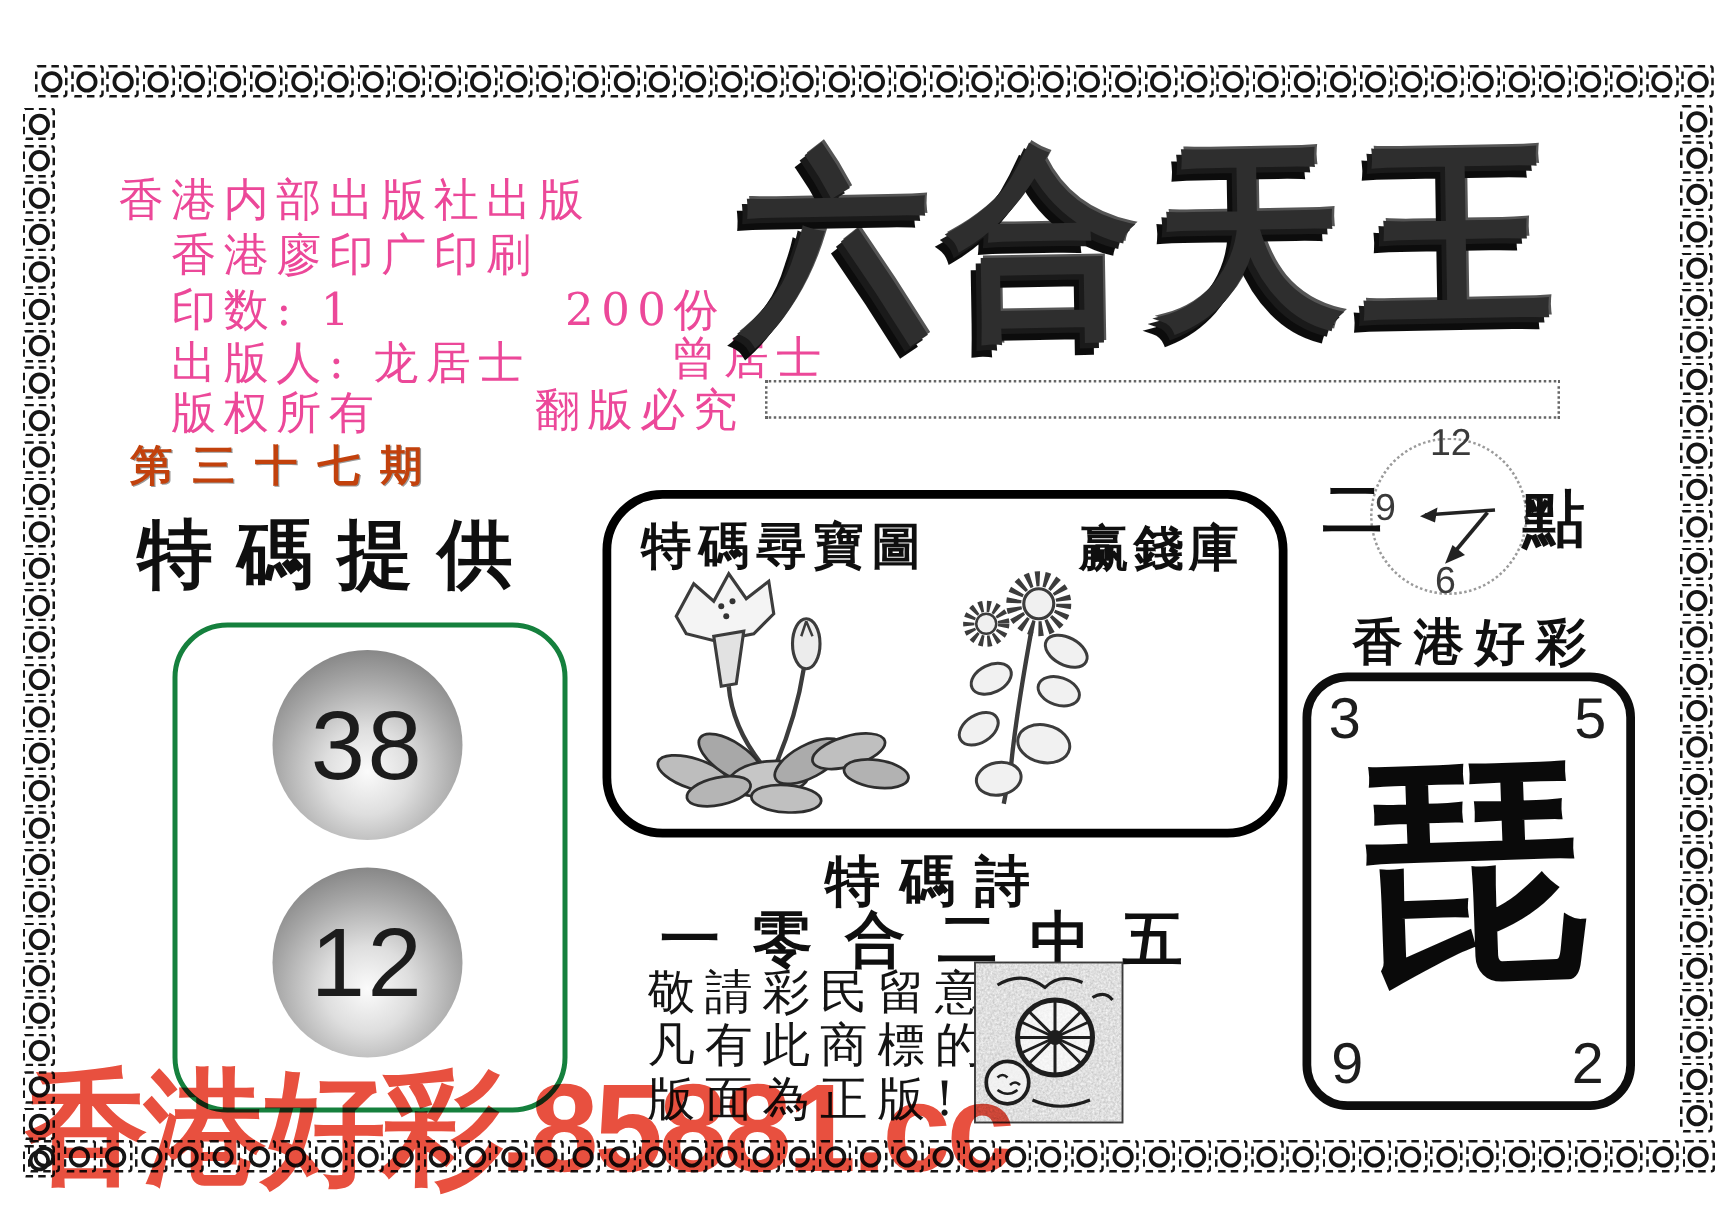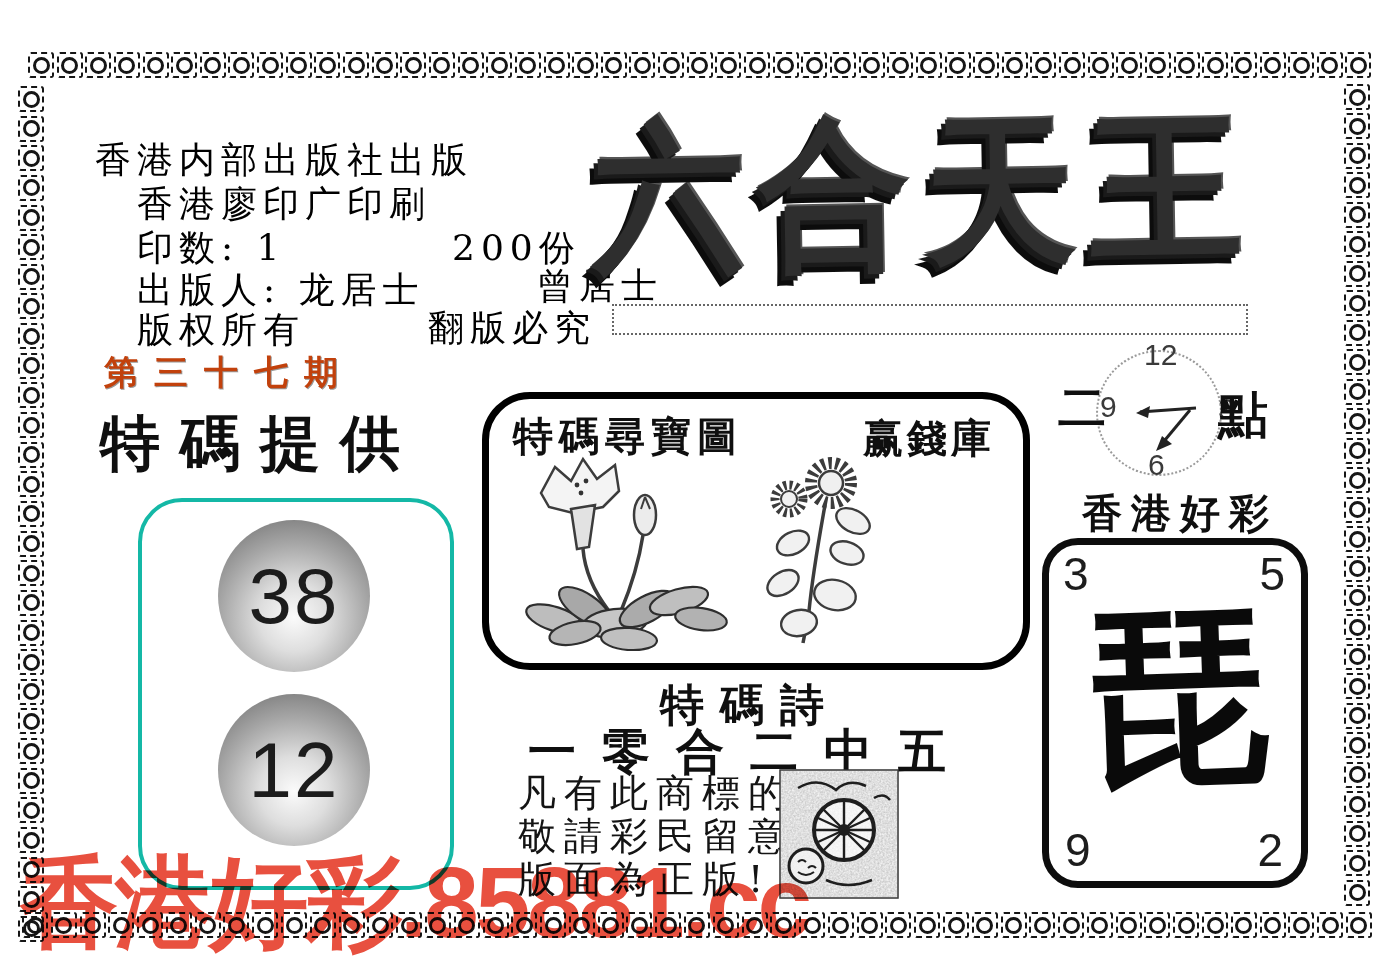--- a/index.html
+++ b/index.html
@@ -9,41 +9,41 @@
   
   .border-strip{position:absolute;display:flex;justify-content:space-between;z-index:5;}
   .border-strip.h{flex-direction:row;}
   .border-strip.v{flex-direction:column;}
   .rosette{width:22px;height:22px;flex:0 0 auto;border:2px dashed #161616;border-radius:3px;
            display:flex;align-items:center;justify-content:center;box-sizing:content-box;}
   .rosette::before{content:"";width:11px;height:11px;border:3px solid #161616;border-radius:50%;}
 
   
   .publine{position:absolute;font-family:"DejaVu Serif","Liberation Serif",serif;
-           font-size:36px;letter-spacing:6px;white-space:nowrap;color:#000000;}
+           font-size:36px;letter-spacing:6px;white-space:nowrap;color:#ec4899;}
 
   
   .masthead{position:absolute;left:592px;top:92px;font-size:152px;font-weight:900;
             letter-spacing:14px;white-space:nowrap;color:#2e2e2e;transform:scaleY(1.06) rotate(-1deg);
             text-shadow:-4px 4px 0 #1a1a1a,-8px 9px 0 #0c0c0c,2px -2px 0 #555;z-index:10;}
 
   .dotted-box{position:absolute;left:612px;top:304px;width:632px;height:27px;
               border:2px dotted #666;z-index:9;}
 
   .issue-label{position:absolute;left:104px;top:350px;font-family:"DejaVu Serif","Liberation Serif",serif;
                font-size:34px;font-weight:700;letter-spacing:16px;color:#c2410c;
                text-shadow:1px 1px 0 #999;}
 
   .calli{font-family:"DejaVu Serif","Liberation Serif",serif;font-weight:700;color:#0f0f0f;}
 
-  .special-heading{position:absolute;left:100px;top:404px;font-size:60px;letter-spacing:20px;white-space:nowrap;}
+  .special-heading{position:absolute;left:110px;top:404px;font-size:60px;letter-spacing:20px;white-space:nowrap;}
 
   
   .balls-box{position:absolute;left:138px;top:498px;width:308px;height:384px;
-             border:4px solid #14b8a6;border-radius:44px;z-index:10;}
+             border:4px solid #15803d;border-radius:44px;z-index:10;}
   .ball{position:absolute;left:76px;width:152px;height:152px;border-radius:50%;
         background:radial-gradient(circle at 50% 64%,#fbfbfb 0%,#dedede 28%,#a6a6a6 60%,#7d7d7d 85%,#8d8d8d 100%);
         display:flex;align-items:center;justify-content:center;}
   .ball .num{font-size:78px;font-weight:400;color:#1c1c1c;letter-spacing:2px;}
   .ball.b1{top:18px;}
   .ball.b2{top:192px;}
 
   
   .map-box{position:absolute;left:482px;top:392px;width:534px;height:264px;
            border:7px solid #000000;border-radius:48px;z-index:10;}
@@ -343,22 +343,22 @@
     <span class="card-corner corner-tl">3</span>
     <span class="card-corner corner-tr">5</span>
     <span class="card-corner corner-bl">9</span>
     <span class="card-corner corner-br">2</span>
     <div class="card-char">琵</div>
   </div>
 
   <div class="poem-heading calli">特碼詩</div>
   <div class="poem-line calli">一零合二中五</div>
   <div class="notice">
+    <div>敬請彩民留意</div>
     <div>凡有此商標的</div>
-    <div>敬請彩民留意</div>
     <div>版面為正版!</div>
   </div>
 
   <svg class="stamp" width="122" height="132" viewBox="0 0 122 132">
     <defs>
       <filter id="grain" x="0" y="0" width="100%" height="100%">
         <feTurbulence type="fractalNoise" baseFrequency="0.55" numOctaves="3" stitchTiles="stitch"></feTurbulence>
         <feColorMatrix type="matrix" values="0 0 0 0 0.12  0 0 0 0 0.12  0 0 0 0 0.12  0 0 0 0.75 0"></feColorMatrix>
       </filter>
     </defs>

